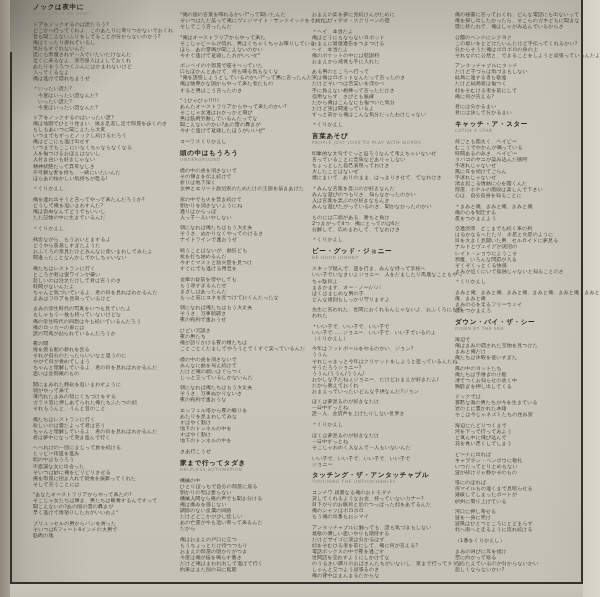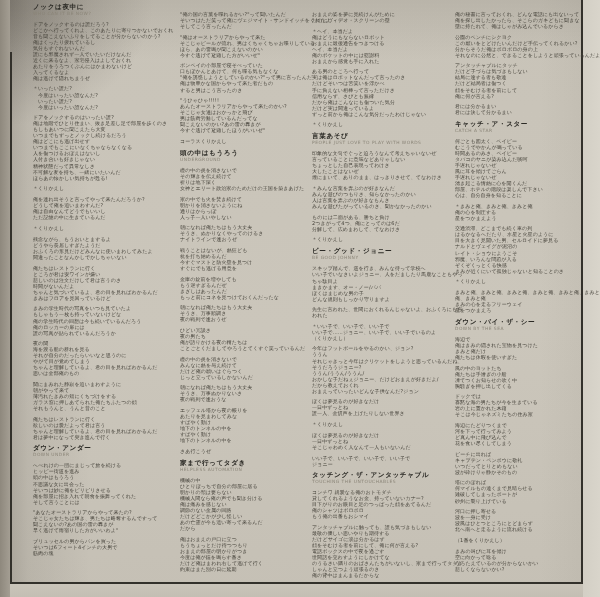--- a/index.html
+++ b/index.html
@@ -136,24 +136,20 @@
         <div class="line">薄汚れたきみの頬にくちづけをする</div>
         <div class="line">ガラス窓に押しあてられた俺たちふたつの顔</div>
         <div class="line">それもうんと、うんと昔のこと</div>
       </div>
       <div class="stanza">
         <div class="line">俺たちはレストランに行く</div>
         <div class="line">欲しいのは愛だよって君は言う</div>
         <div class="line">ちゃんと理解しているよ、君の目を見ればわかるんだ</div>
         <div class="line">君は夢中になって突き進んで行く</div>
       </div>
-      <div class="song-title">
-        <div class="jp">ダウン・アンダー</div>
-        <div class="en">DOWN UNDER</div>
-      </div>
       <div class="stanza">
         <div class="line">へべれけの一団にまじって旅を続ける</div>
         <div class="line">ヒッピー街道を進み</div>
         <div class="line">頭の中はもうろう</div>
         <div class="line">不思議な女に出会った</div>
         <div class="line">そいつは妙に俺をピリピリさせる</div>
         <div class="line">俺を部屋に招き入れて朝食を振舞ってくれた</div>
         <div class="line">そして言うことには</div>
       </div>
       <div class="stanza">

